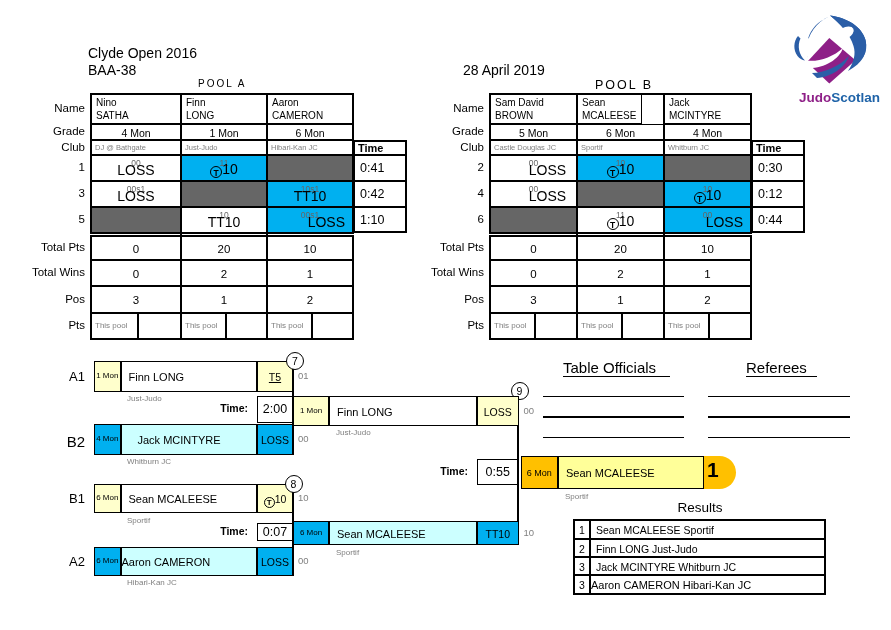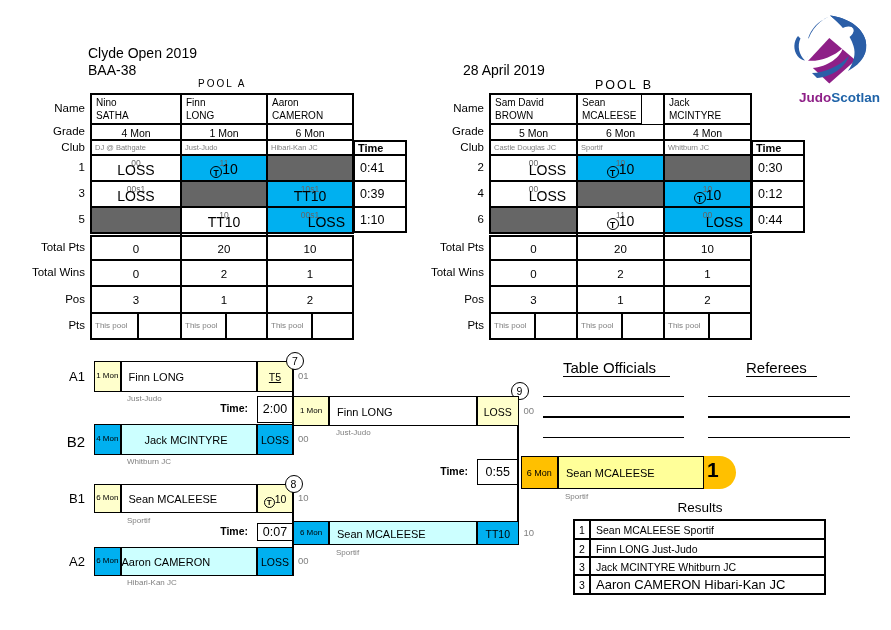--- a/index.html
+++ b/index.html
@@ -7,21 +7,21 @@
 .cell{position:absolute;box-sizing:border-box;}
 .lab{position:absolute;text-align:right;font-size:11.5px;color:#000;}
 .code{position:absolute;font-size:8.5px;color:#666;text-align:center;width:100%;top:2px;}
 .main{position:absolute;font-size:14px;color:#000;width:100%;text-align:center;bottom:2px;}
 .tcirc{display:inline-block;width:12px;height:12px;border:1.5px solid #000;border-radius:50%;font-size:8.5px;line-height:12px;text-align:center;vertical-align:-2px;font-weight:bold;box-sizing:border-box;}
 .gline{position:absolute;background:#000;height:1.5px;}
 </style></head>
 <body>
 <div id="page">
 
-<div class="a" style="left:88px;top:45px;font-size:14px;">Clyde Open 2019</div>
+<div class="a" style="left:88px;top:45px;font-size:14px;">Clyde Open 2016</div>
 
 <div class="a" style="left:88px;top:62px;font-size:14px;">BAA-38</div>
 
 
 <div class="a" style="left:463px;top:62px;font-size:14px;">28 April 2019</div>
 
 <div class="a" style="left:198px;top:78px;font-size:10px;letter-spacing:2px;">POOL A</div>
 
 <div class="a" style="left:595px;top:78px;font-size:12.5px;letter-spacing:2px;">POOL B</div>
 
@@ -91,21 +91,21 @@
       <div class="code">00s1</div>
       <div class="main" style="text-align:right;padding-right:7px;box-sizing:border-box;">LOSS</div>
     </div>
 
 <div class="cell" style="left:353px;top:140px;width:54px;height:93px;border:2px solid #000;"></div>
 
 <div class="cell" style="left:353px;top:140px;width:54px;height:15px;border:1px solid #000;font-size:11px;font-weight:bold;padding:1px 0 0 4px;">Time</div>
 
 <div class="cell" style="left:353px;top:155px;width:54px;height:26px;border:1px solid #000;font-size:12.5px;padding:5px 0 0 6px;">0:41</div>
 
-<div class="cell" style="left:353px;top:181px;width:54px;height:26px;border:1px solid #000;font-size:12.5px;padding:5px 0 0 6px;">0:39</div>
+<div class="cell" style="left:353px;top:181px;width:54px;height:26px;border:1px solid #000;font-size:12.5px;padding:5px 0 0 6px;">0:42</div>
 
 <div class="cell" style="left:353px;top:207px;width:54px;height:26px;border:1px solid #000;font-size:12.5px;padding:5px 0 0 6px;">1:10</div>
 
 <div class="cell" style="left:91px;top:236px;width:90px;height:24px;border:1px solid #000;font-size:11.5px;text-align:center;line-height:24px;">0</div>
 
 <div class="cell" style="left:181px;top:236px;width:86px;height:24px;border:1px solid #000;font-size:11.5px;text-align:center;line-height:24px;">20</div>
 
 <div class="cell" style="left:267px;top:236px;width:86px;height:24px;border:1px solid #000;font-size:11.5px;text-align:center;line-height:24px;">10</div>
 
 <div class="cell" style="left:91px;top:260px;width:90px;height:26px;border:1px solid #000;font-size:11.5px;text-align:center;line-height:26px;">0</div>
@@ -280,21 +280,21 @@
 <div class="a" style="left:298px;top:370.0px;font-size:9.5px;color:#808080;">01</div>
 
 <div class="a" style="left:127px;top:394px;font-size:8px;color:#7f7f7f;">Just-Judo</div>
 
 <div class="a" style="left:55px;top:433px;width:30px;text-align:right;font-size:15px;">B2</div>
 
 <div class="cell" style="left:94px;top:423.8px;width:199px;height:31.19999999999999px;border:2px solid #000;"></div>
 
 <div class="cell" style="left:94px;top:423.8px;width:26.5px;height:31.19999999999999px;border:1.5px solid #000;background:#00b0f0;font-size:8px;white-space:nowrap;overflow:hidden;text-align:center;line-height:28.19999999999999px;">4 Mon</div>
 
-<div class="cell" style="left:120.5px;top:423.8px;width:136.5px;height:31.19999999999999px;border:1.5px solid #000;background:#ccffff;font-size:11px;line-height:31.19999999999999px;padding-left:23px;">Jack MCINTYRE</div>
+<div class="cell" style="left:120.5px;top:423.8px;width:136.5px;height:31.19999999999999px;border:1.5px solid #000;background:#ccffff;font-size:11px;line-height:31.19999999999999px;padding-left:16px;">Jack MCINTYRE</div>
 
 <div class="cell" style="left:257px;top:423.8px;width:36px;height:31.19999999999999px;border:1.5px solid #000;background:#00b0f0;font-size:10.5px;text-align:center;line-height:31.19999999999999px;">LOSS</div>
 
 <div class="a" style="left:298px;top:433.4px;font-size:9.5px;color:#808080;">00</div>
 
 <div class="a" style="left:127px;top:456.5px;font-size:8px;color:#7f7f7f;">Whitburn JC</div>
 
 <div class="a" style="left:55px;top:491px;width:30px;text-align:right;font-size:13px;">B1</div>
 
 <div class="cell" style="left:94px;top:483.7px;width:199px;height:29.30000000000001px;border:2px solid #000;"></div>
@@ -396,15 +396,15 @@
 <div class="cell" style="left:574px;top:520.2px;width:16px;height:18.35px;border:1px solid #000;font-size:10.5px;text-align:center;line-height:18.35px;">1</div>
     <div class="cell" style="left:590px;top:520.2px;width:235px;height:18.35px;border:1px solid #000;font-size:10.5px;line-height:18.35px;padding-left:5px;">Sean MCALEESE Sportif</div>
 
 <div class="cell" style="left:574px;top:538.5500000000001px;width:16px;height:18.35px;border:1px solid #000;font-size:10.5px;text-align:center;line-height:18.35px;">2</div>
     <div class="cell" style="left:590px;top:538.5500000000001px;width:235px;height:18.35px;border:1px solid #000;font-size:10.5px;line-height:18.35px;padding-left:5px;">Finn LONG Just-Judo</div>
 
 <div class="cell" style="left:574px;top:556.9000000000001px;width:16px;height:18.35px;border:1px solid #000;font-size:10.5px;text-align:center;line-height:18.35px;">3</div>
     <div class="cell" style="left:590px;top:556.9000000000001px;width:235px;height:18.35px;border:1px solid #000;font-size:10.5px;line-height:18.35px;padding-left:5px;">Jack MCINTYRE Whitburn JC</div>
 
 <div class="cell" style="left:574px;top:575.25px;width:16px;height:18.35px;border:1px solid #000;font-size:10.5px;text-align:center;line-height:18.35px;">3</div>
-    <div class="cell" style="left:590px;top:575.25px;width:235px;height:18.35px;border:1px solid #000;font-size:13px;line-height:18.35px;padding-left:5px;">Aaron CAMERON Hibari-Kan JC</div>
+    <div class="cell" style="left:590px;top:575.25px;width:235px;height:18.35px;border:1px solid #000;font-size:11px;line-height:18.35px;">Aaron CAMERON Hibari-Kan JC</div>
 
 <div class="cell" style="left:573px;top:519.2px;width:253px;height:75.4px;border:2px solid #000;"></div>
 </div>
 </body></html>

